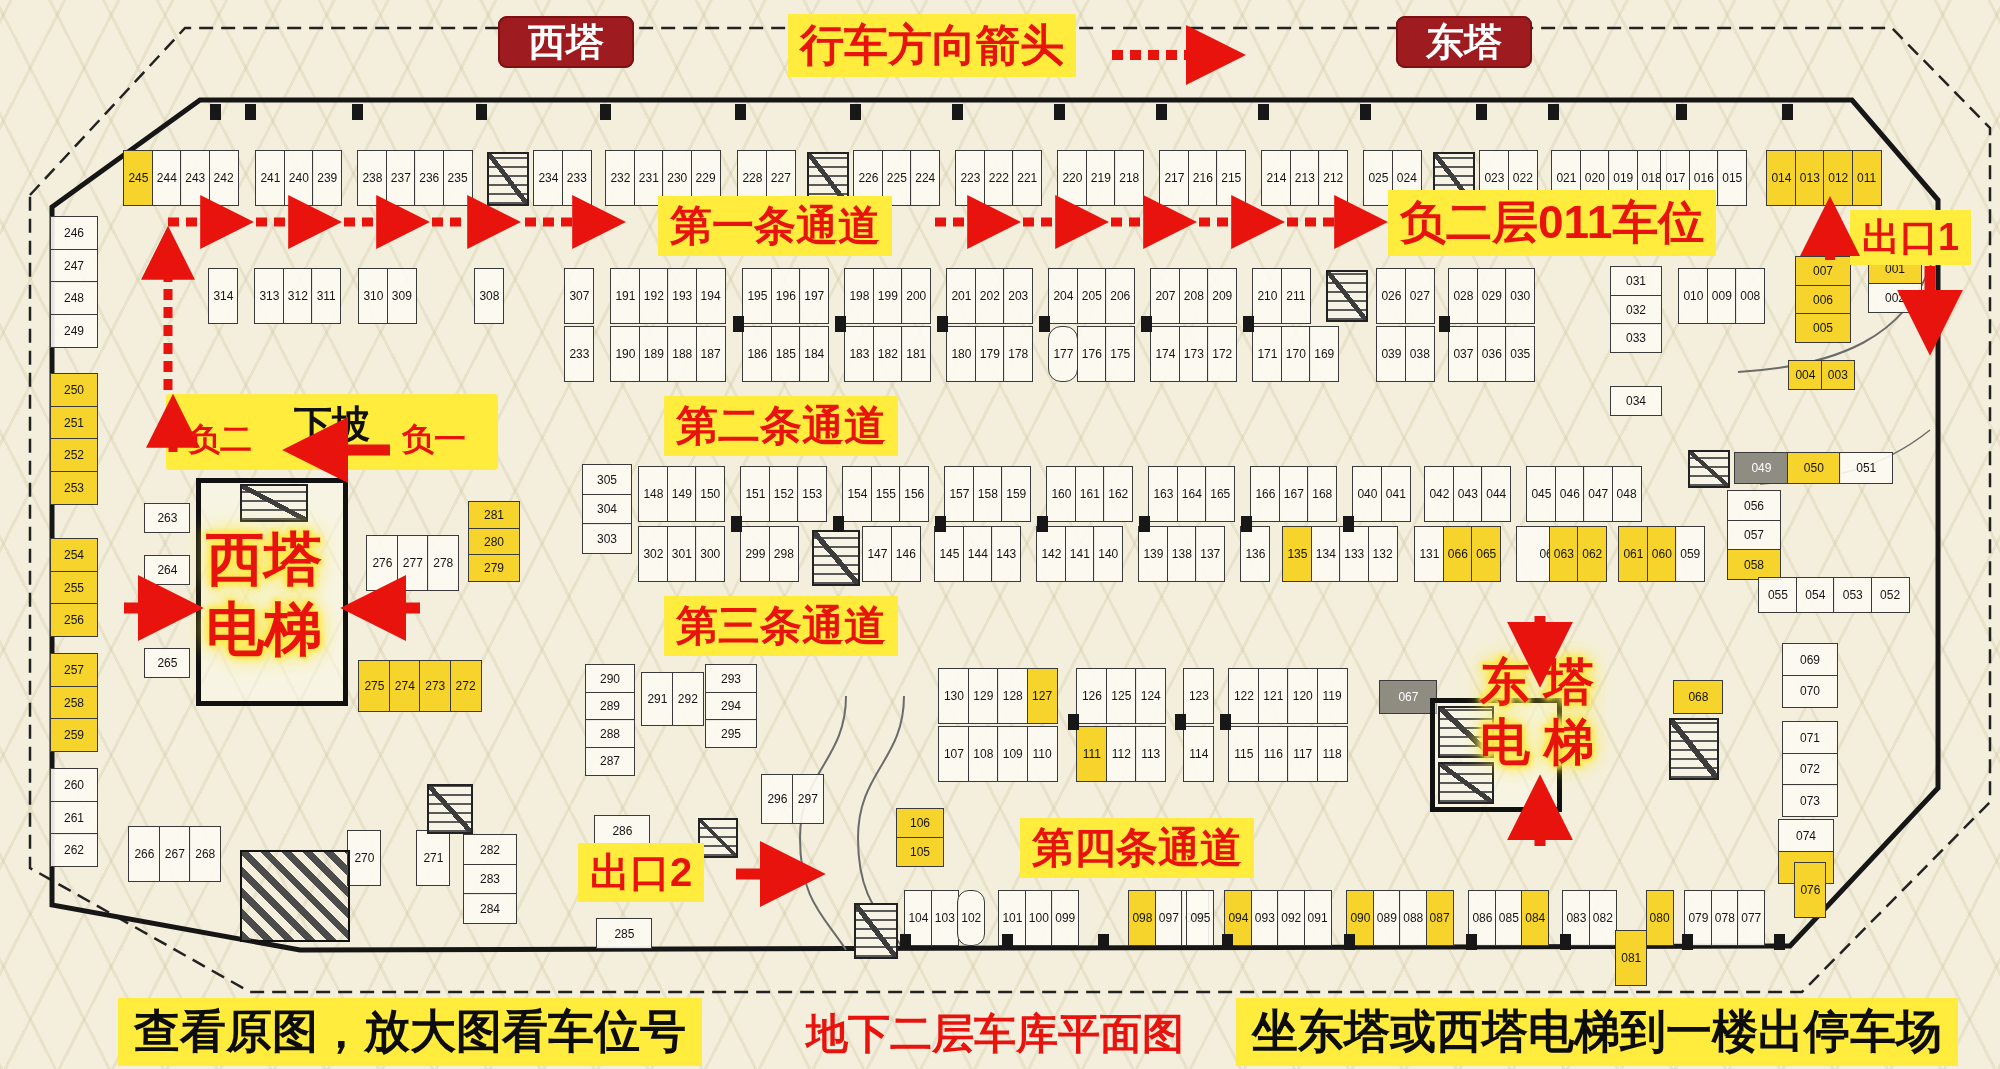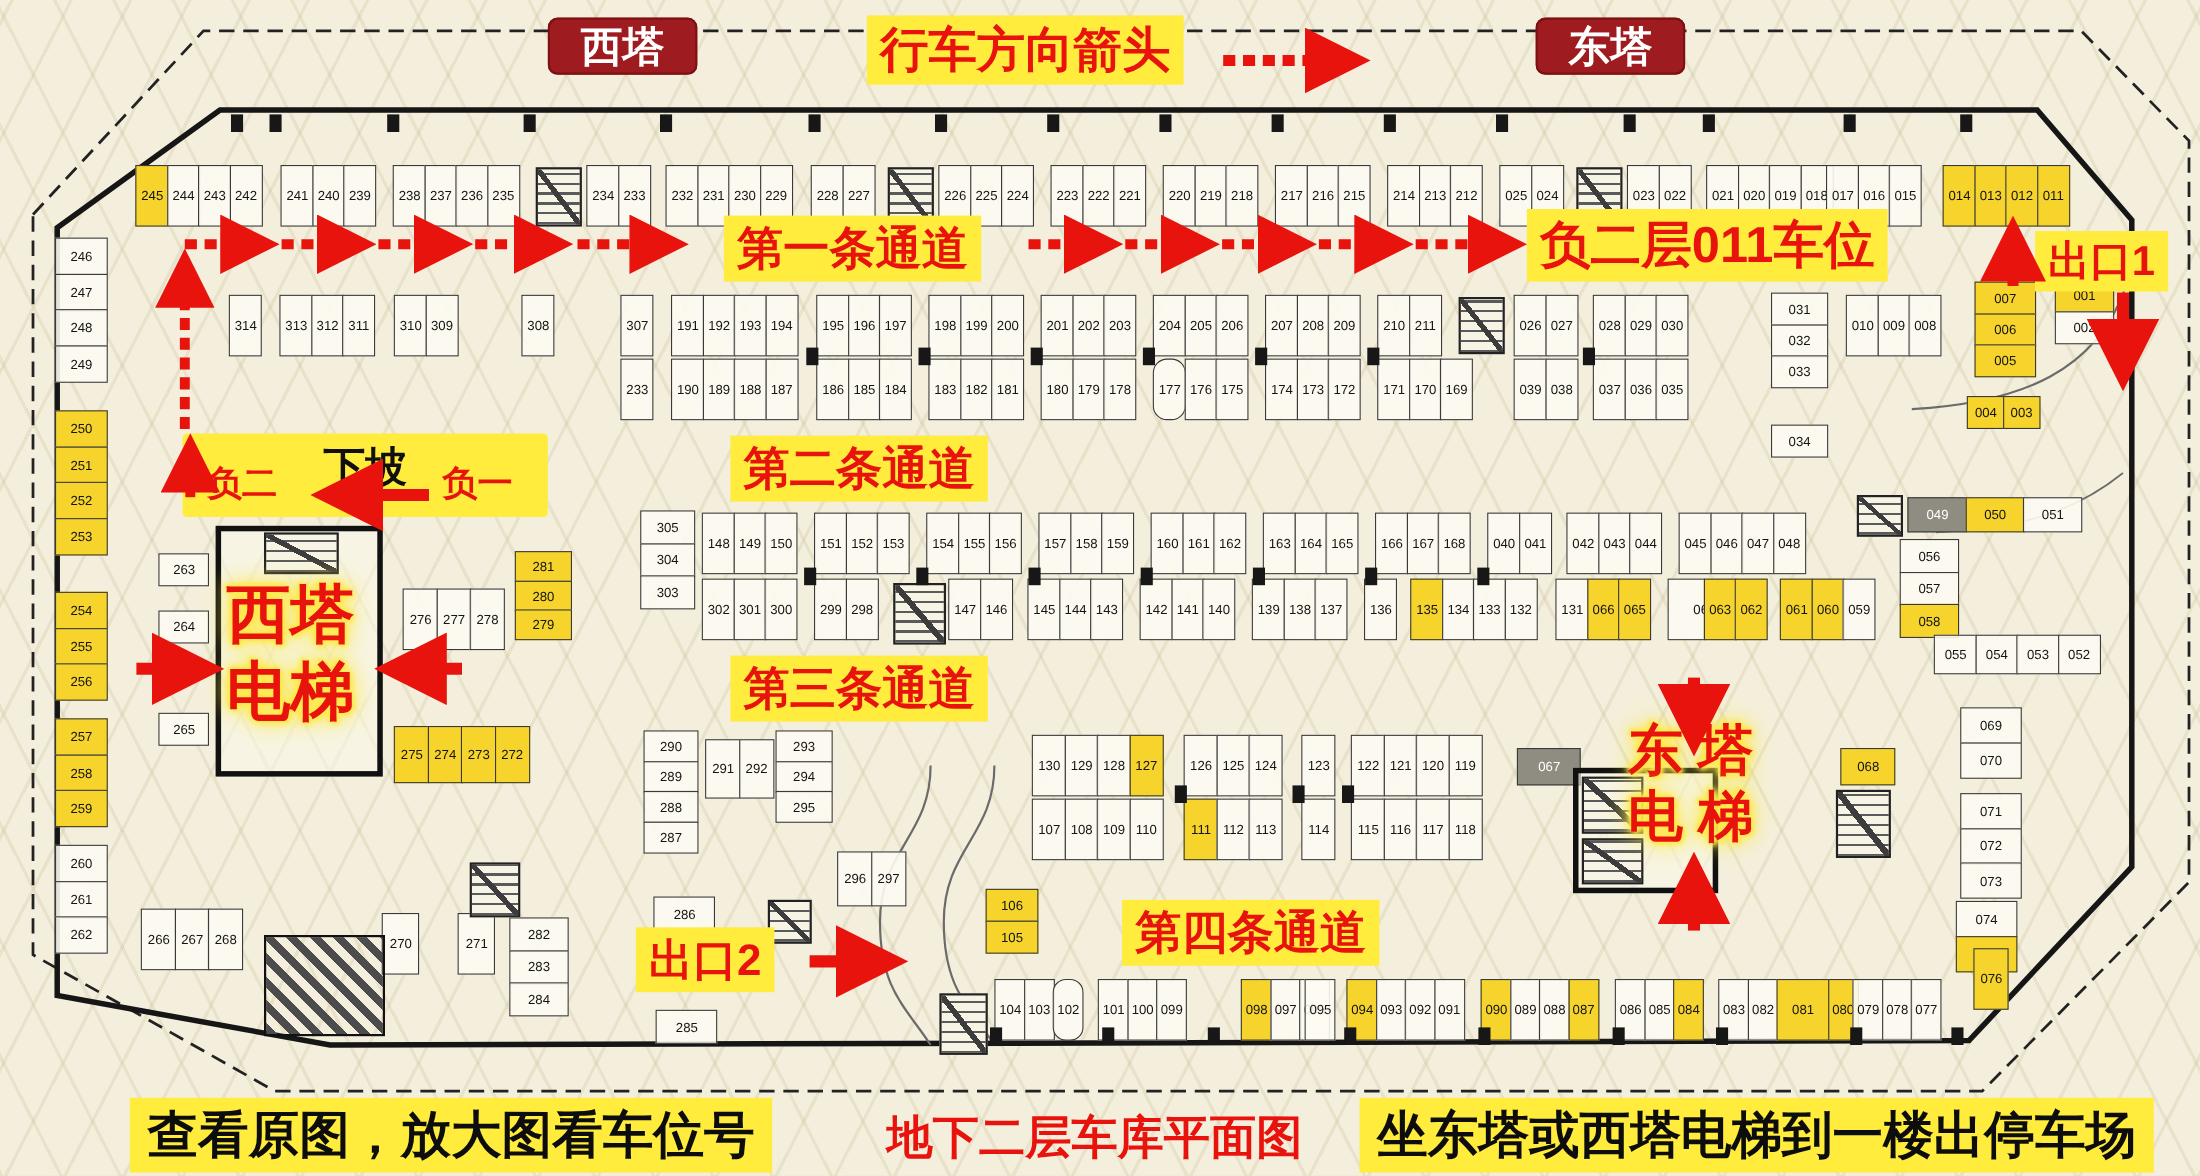--- a/index.html
+++ b/index.html
@@ -609,21 +609,21 @@
         <div class="spot hl" style="width: 28px; height: 56px;">087</div>
       </div>
       <div class="group" style="left: 1470px; top: 890px;">
         <div class="spot" style="width: 28px; height: 56px;">086</div>
         <div class="spot" style="width: 28px; height: 56px;">085</div>
         <div class="spot hl" style="width: 28px; height: 56px;">084</div>
       </div>
       <div class="group" style="left: 1564px; top: 890px;">
         <div class="spot" style="width: 28px; height: 56px;">083</div>
         <div class="spot" style="width: 28px; height: 56px;">082</div>
-        <div class="spot hl" style="width: 48px; height: 56px;">081</div>
+        <div class="spot hl" style="width: 32px; height: 56px; margin-top: 40px;">081</div>
         <div class="spot hl" style="width: 28px; height: 56px;">080</div>
       </div>
       <div class="group" style="left: 1686px; top: 890px;">
         <div class="spot" style="width: 28px; height: 56px;">079</div>
         <div class="spot" style="width: 28px; height: 56px;">078</div>
         <div class="spot" style="width: 28px; height: 56px;">077</div>
       </div>
       <div class="block elev" style="left: 196px; top: 478px; width: 152px; height: 228px;"></div>
       <div class="block elev" style="left: 1430px; top: 698px; width: 132px; height: 114px;"></div>
       <div class="block ramp" style="left: 166px; top: 394px; width: 332px; height: 76px;"></div>

